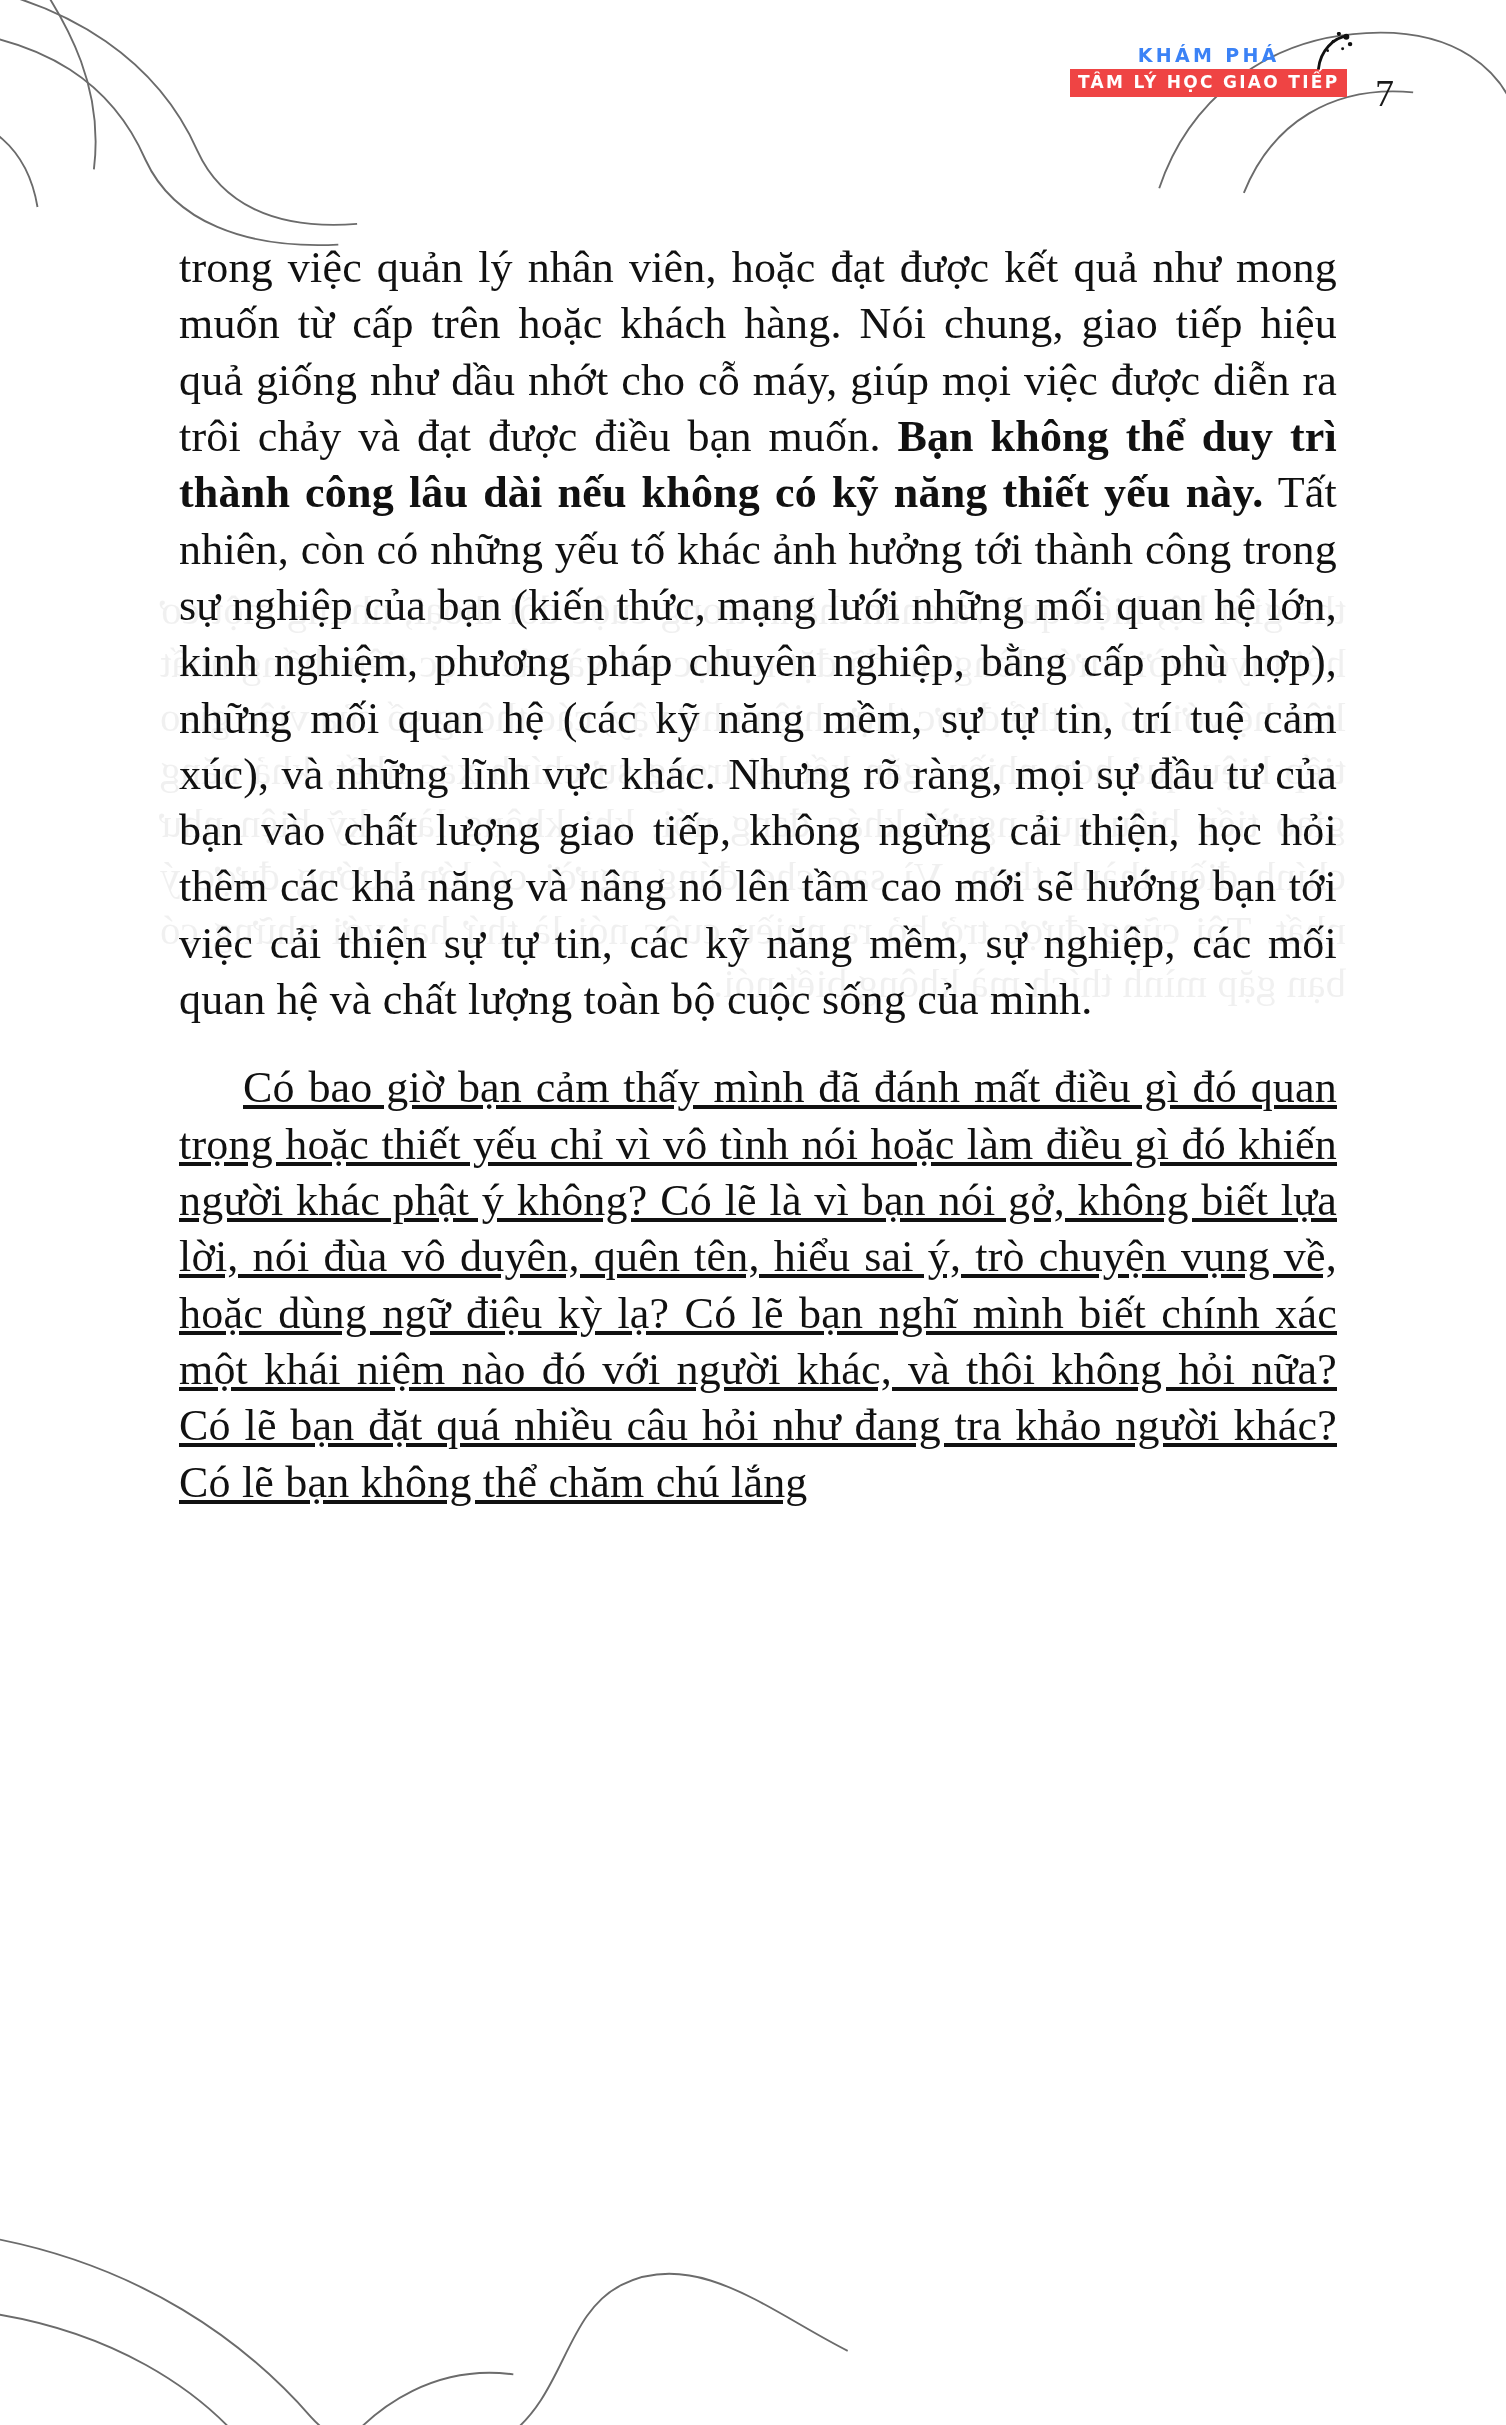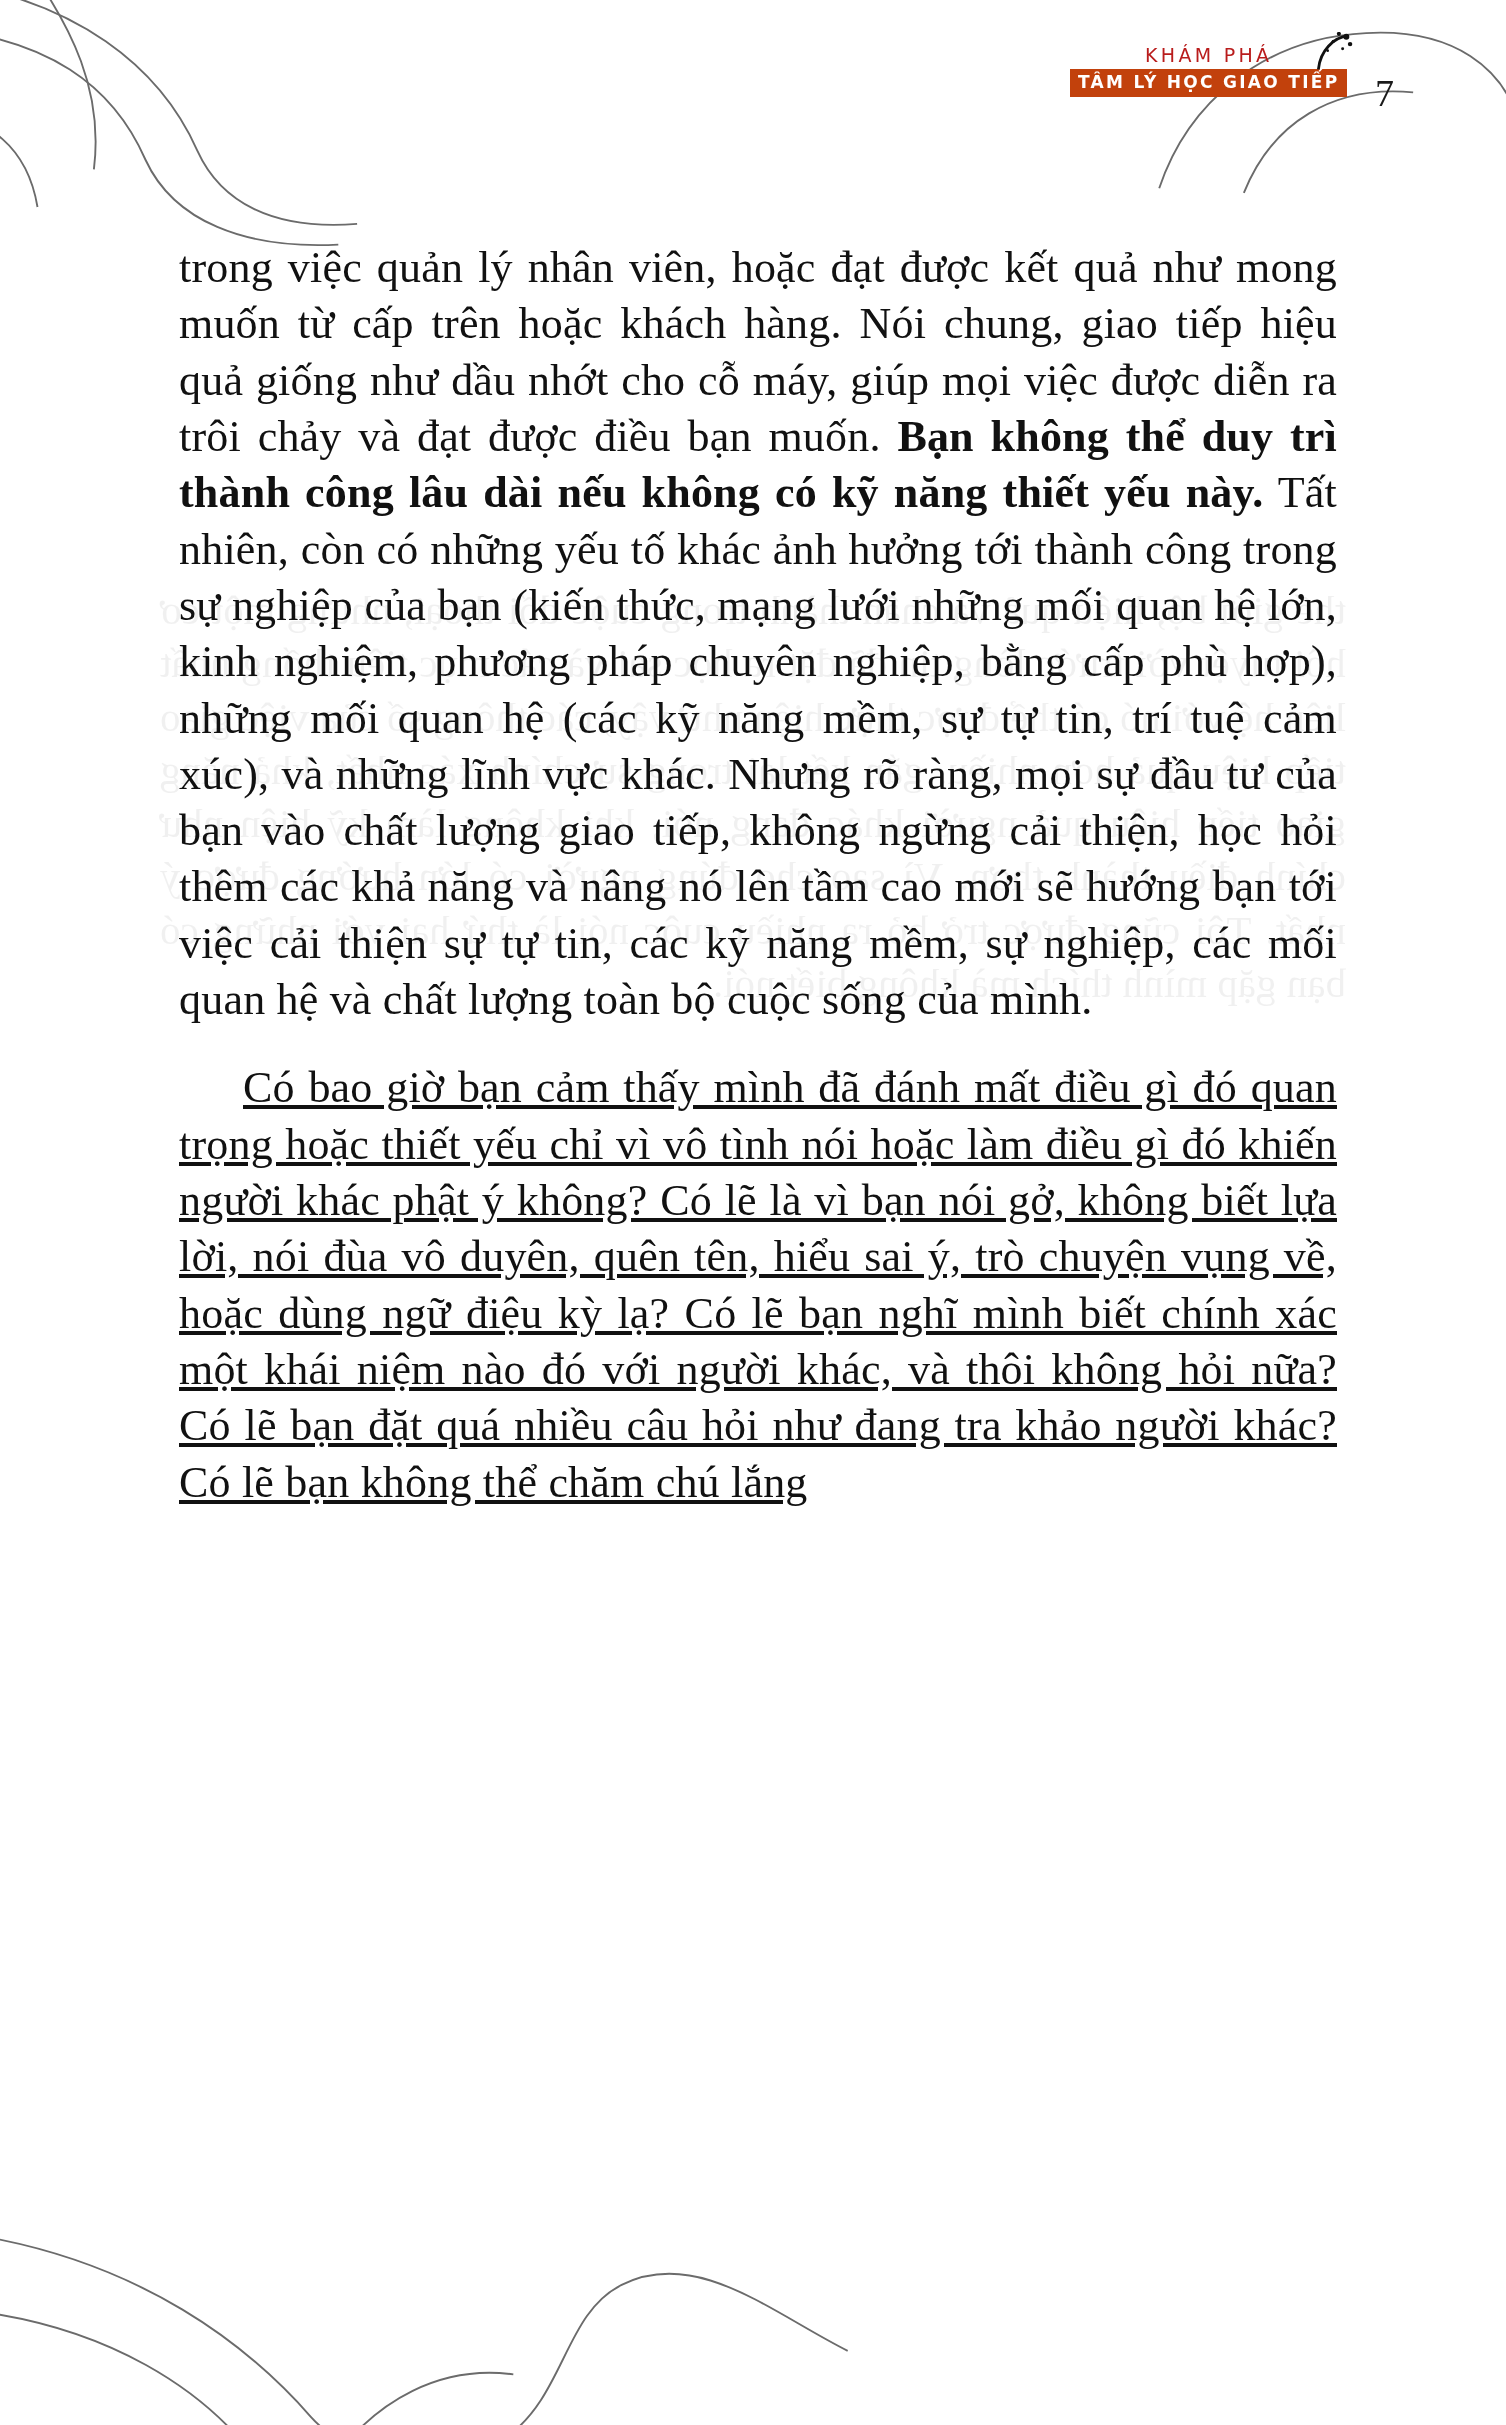--- a/index.html
+++ b/index.html
@@ -38,29 +38,29 @@
   }
   .logo-block {
     text-align: center;
     font-family: "DejaVu Sans", sans-serif;
     line-height: 1.15;
     position: relative;
   }
   .logo-line1 {
     font-size: 19px;
     letter-spacing: 3.3px;
-    font-weight: 400;
-    color: #b91c1c;
+    font-weight: 700;
+    color: #3b82f6;
   }
   .logo-line2 {
     font-size: 17px;
     letter-spacing: 2.3px;
     font-weight: 700;
     color: #ffffff;
-    background: #c2410c;
+    background: #ef4444;
     padding: 3.8px 7.5px 4.7px 7.5px;
     display: inline-block;
     margin-top: 1.9px;
   }
   .logo-mark {
     position: absolute;
     top: -13px;
     right: -9.4px;
     width: 51px;
     height: 41px;

